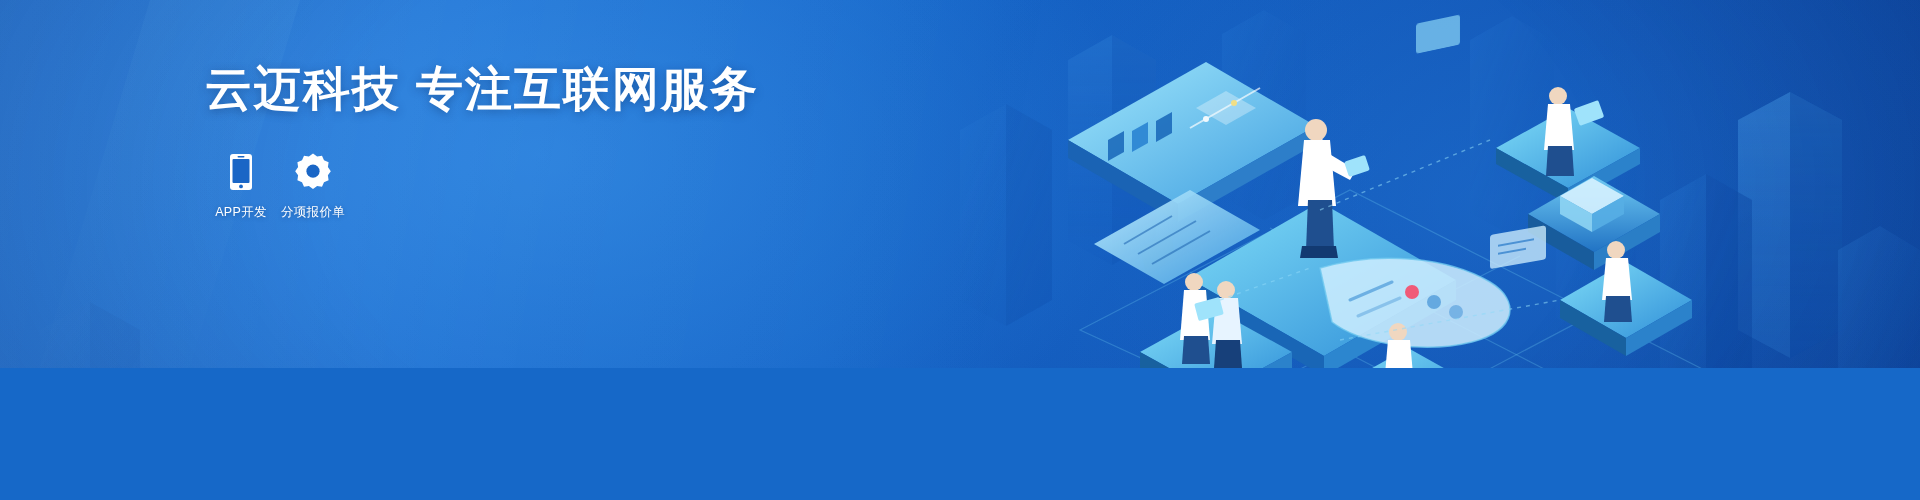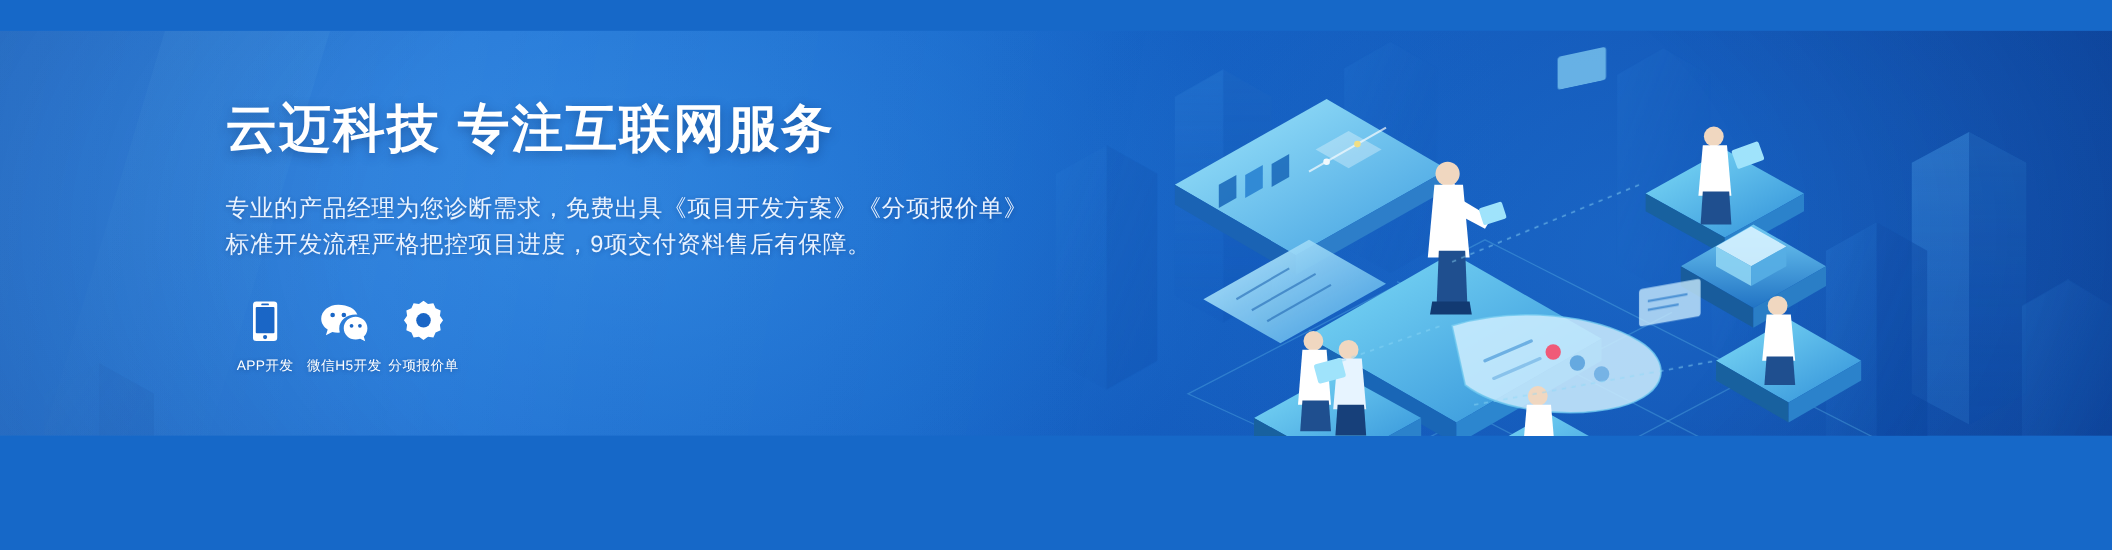--- a/index.html
+++ b/index.html
@@ -11,21 +11,20 @@
 
   
   .banner {
     position:relative;
     width:1920px; height:368px;
     overflow:hidden;
     background:
       radial-gradient(ellipse 1100px 700px at 28% 42%, rgba(60,150,235,0.55) 0%, rgba(30,110,210,0.10) 55%, rgba(0,0,0,0) 78%),
       radial-gradient(ellipse 900px 620px at 78% 55%, rgba(35,120,215,0.45) 0%, rgba(16,70,160,0.10) 60%, rgba(0,0,0,0) 80%),
       linear-gradient(118deg, #1a6fd4 0%, #1a6ed2 22%, #1463c6 48%, #1257b8 70%, #0f49a6 100%);
-    margin-top: 28px;
   }
   
   .sheen {
     position:absolute; inset:0;
     background:linear-gradient(100deg, rgba(255,255,255,0.09) 0%, rgba(255,255,255,0.02) 30%, rgba(255,255,255,0) 55%);
     pointer-events:none;
   }
   .vignette {
     position:absolute; inset:0;
     background:radial-gradient(ellipse 1400px 760px at 50% 50%, rgba(0,0,0,0) 45%, rgba(5,30,80,0.30) 100%);
@@ -311,53 +310,36 @@
     </g>
   </svg>
 
   <div class="sheen"></div>
   <div class="vignette"></div>
 
   <div class="content">
 
     <h1 class="headline">云迈科技 专注互联网服务</h1>
 
-    <div class="subline-wrap">
-      <p class="subline">专业的产品经理为您诊断需求，免费出具《项目开发方案》《分项报价单》</p>
-      <p class="subline">标准开发流程严格把控项目进度，9项交付资料售后有保障。</p>
-    </div>
 
     <div class="services">
 
       <div class="service">
         <span class="svc-icon">
           <svg width="24" height="38" viewBox="0 0 24 38">
             <rect x="1" y="1" width="22" height="36" rx="3" fill="#ffffff"></rect>
             <rect x="3.5" y="6" width="17" height="24" rx="1" fill="#1a66c6"></rect>
             <rect x="8.5" y="3" width="7" height="1.6" rx="0.8" fill="#1a66c6"></rect>
             <circle cx="12" cy="33.4" r="1.9" fill="#1a66c6"></circle>
           </svg>
         </span>
         <span class="svc-label">APP开发</span>
       </div>
 
 
-      <div class="service">
-        <span class="svc-icon">
-          <svg width="44" height="38" viewBox="0 0 44 38">
-            <path d="M16.5 4 C 7.9 4, 1 9.7, 1 16.7 C 1 20.7, 3.3 24.2, 6.9 26.5 L 5.3 31.8 L 11.1 28.8 C 12.8 29.2, 14.6 29.4, 16.5 29.4 C 17 29.4, 17.5 29.4, 18 29.3 C 17.6 28.1, 17.4 26.9, 17.4 25.6 C 17.4 18.6, 24.1 13, 32.4 13 C 32.9 13, 33.4 13, 33.9 13.1 C 32.4 7.9, 25.2 4, 16.5 4 Z" fill="#ffffff"></path>
-            <circle cx="11.4" cy="13.4" r="2.1" fill="#1a66c6"></circle>
-            <circle cx="21.6" cy="13.4" r="2.1" fill="#1a66c6"></circle>
-            <path d="M43 25.3 C 43 19.6, 38.2 15, 32.3 15 C 26.3 15, 21.5 19.6, 21.5 25.3 C 21.5 31, 26.3 35.6, 32.3 35.6 C 33.7 35.6, 35.1 35.3, 36.4 34.9 L 41 37.2 L 39.7 32.9 C 41.7 31, 43 28.3, 43 25.3 Z" fill="#ffffff"></path>
-            <circle cx="28.6" cy="23.2" r="1.7" fill="#1a66c6"></circle>
-            <circle cx="36.2" cy="23.2" r="1.7" fill="#1a66c6"></circle>
-          </svg>
-        </span>
-        <span class="svc-label">微信H5开发</span>
-      </div>
 
 
       <div class="service">
         <span class="svc-icon">
           <svg width="38" height="38" viewBox="0 0 38 38">
             <path d="M19 0.5 L23.1 3.4 L28 2.7 L30 7.2 L34.6 9.2 L33.9 14.1 L36.8 18.2 L33.9 22.3 L34.6 27.2 L30 29.2 L28 33.8 L23.1 33.1 L19 36 L14.9 33.1 L10 33.8 L8 29.2 L3.4 27.2 L4.1 22.3 L1.2 18.2 L4.1 14.1 L3.4 9.2 L8 7.2 L10 2.7 L14.9 3.4 Z" fill="#ffffff"></path>
             <circle cx="19" cy="18.2" r="6.6" fill="#1a66c6"></circle>
           </svg>
         </span>
         <span class="svc-label">分项报价单</span>

